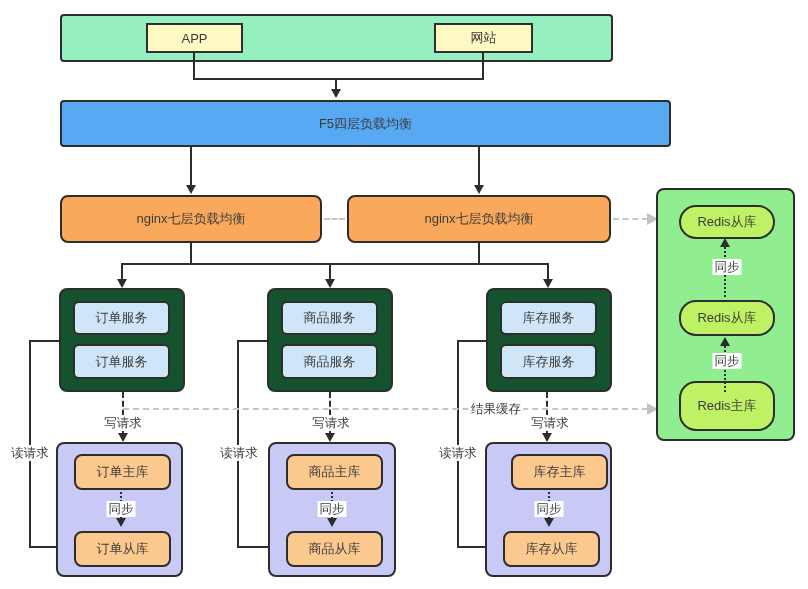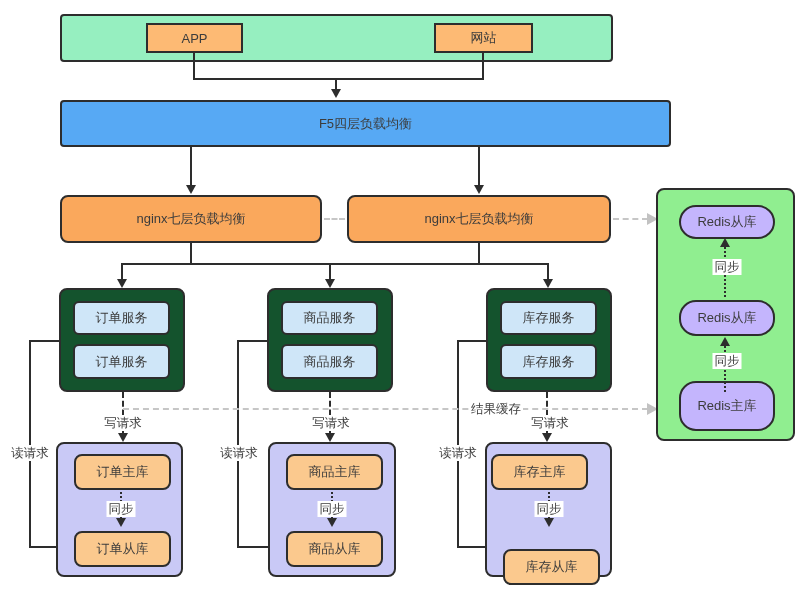--- a/index.html
+++ b/index.html
@@ -11,34 +11,34 @@
       linear-gradient(#dededе 0, #dedede 1px, transparent 1px),
       linear-gradient(90deg,#dedede 0,#dedede 1px, transparent 1px),
       linear-gradient(#ececec 0,#ececec 1px, transparent 1px),
       linear-gradient(90deg,#ececec 0,#ececec 1px, transparent 1px);
     background-size:60px 60px,60px 60px,12px 12px,12px 12px;
   }
   .node{position:absolute;box-sizing:border-box;border:2px solid #2d2d2d;
         display:flex;align-items:center;justify-content:center;
         font-size:13px;color:#3c3c3c;}
   .r4{border-radius:4px;} .r6{border-radius:6px;} .r8{border-radius:8px;}
-  .pill{border-radius:17px;background:#c4b5fd;}
+  .pill{border-radius:17px;background:#bef264;}
   .ln{position:absolute;background:#2d2d2d;}
   .vd{position:absolute;width:0;border-left:2px dashed #2d2d2d;}   
   .vdot{position:absolute;width:0;border-left:2px dotted #2d2d2d;} 
   .hg{position:absolute;height:0;border-top:2px dashed #c6c6c6;}   
   .ad{position:absolute;width:0;height:0;border-left:5px solid transparent;border-right:5px solid transparent;border-top:9px solid #2d2d2d;}
   .au{position:absolute;width:0;height:0;border-left:5px solid transparent;border-right:5px solid transparent;border-bottom:9px solid #2d2d2d;}
   .ar{position:absolute;width:0;height:0;border-top:5px solid transparent;border-bottom:5px solid transparent;border-left:9px solid #2d2d2d;}
   .arg{position:absolute;width:0;height:0;border-top:6px solid transparent;border-bottom:6px solid transparent;border-left:11px solid #c2c2c2;}
   .lbl{position:absolute;background:#ffffff;color:#3c3c3c;font-size:12.5px;
        line-height:16px;padding:0 2px;white-space:nowrap;transform:translateX(-50%);z-index:5;}
   
   .client-bar{background:#96efc0;}
-  .white-node{background:#fdba74;}
+  .white-node{background:#fef9c3;}
   .f5{background:#57a9f4;}
   .nginx{background:#faa85c;}
   .svc-group{background:#14532d;}
   .svc{background:#cfe6f8;}
   .db-group{background:#c9c9f6;}
   .db{background:#fbc98e;}
   .redis-group{background:#90ee90;}
   .z1{z-index:1}.z2{z-index:2}.z3{z-index:3}
 </style>
 </head>
@@ -129,22 +129,22 @@
 
   <div class="node db-group r8 z2" style="left:56px;top:442px;width:127px;height:135px;text-align:right;">
     <div class="node db r8" style="left:16px;top:10px;width:97px;height:36px;">订单主库</div>
     <div class="node db r8" style="left:16px;top:87px;width:97px;height:36px;">订单从库</div>
   </div>
   <div class="node db-group r8 z2" style="left:268px;top:442px;width:128px;height:135px;">
     <div class="node db r8" style="left:16px;top:10px;width:97px;height:36px;">商品主库</div>
     <div class="node db r8" style="left:16px;top:87px;width:97px;height:36px;">商品从库</div>
   </div>
   <div class="node db-group r8 z2" style="left:485px;top:442px;width:127px;height:135px;">
-    <div class="node db r8" style="left:4px;top:10px;width:97px;height:36px;">库存主库</div>
-    <div class="node db r8" style="left:16px;top:87px;width:97px;height:36px;margin-top:18px;">库存从库</div>
+    <div class="node db r8" style="left:24px;top:10px;width:97px;height:36px;">库存主库</div>
+    <div class="node db r8" style="left:16px;top:87px;width:97px;height:36px;">库存从库</div>
   </div>
 
   <div class="vdot z3" style="left:120px;top:488px;height:30px;"></div>
   <div class="ad z3" style="left:116px;top:518px;"></div>
   <div class="lbl" style="left:121px;top:501px;">同步</div>
 
   <div class="vdot z3" style="left:331px;top:488px;height:30px;"></div>
   <div class="ad z3" style="left:327px;top:518px;"></div>
   <div class="lbl" style="left:332px;top:501px;">同步</div>
 

